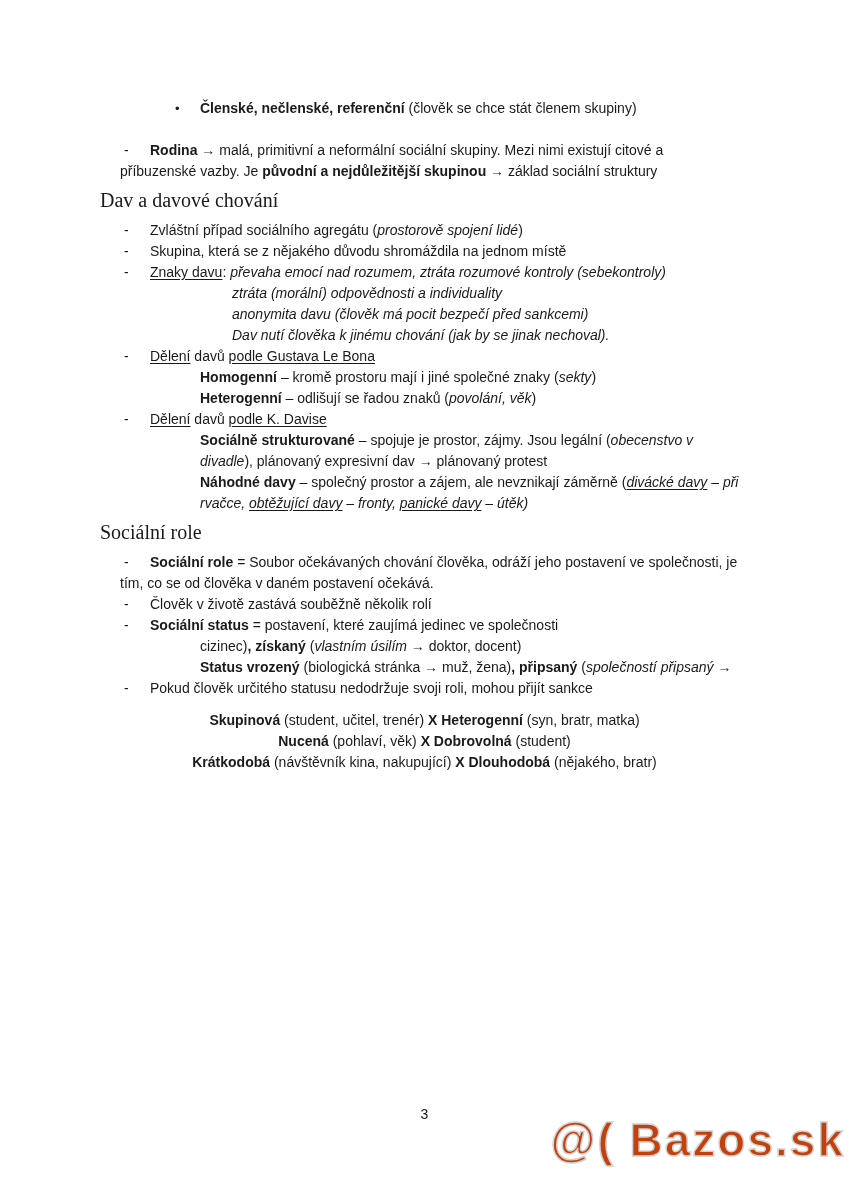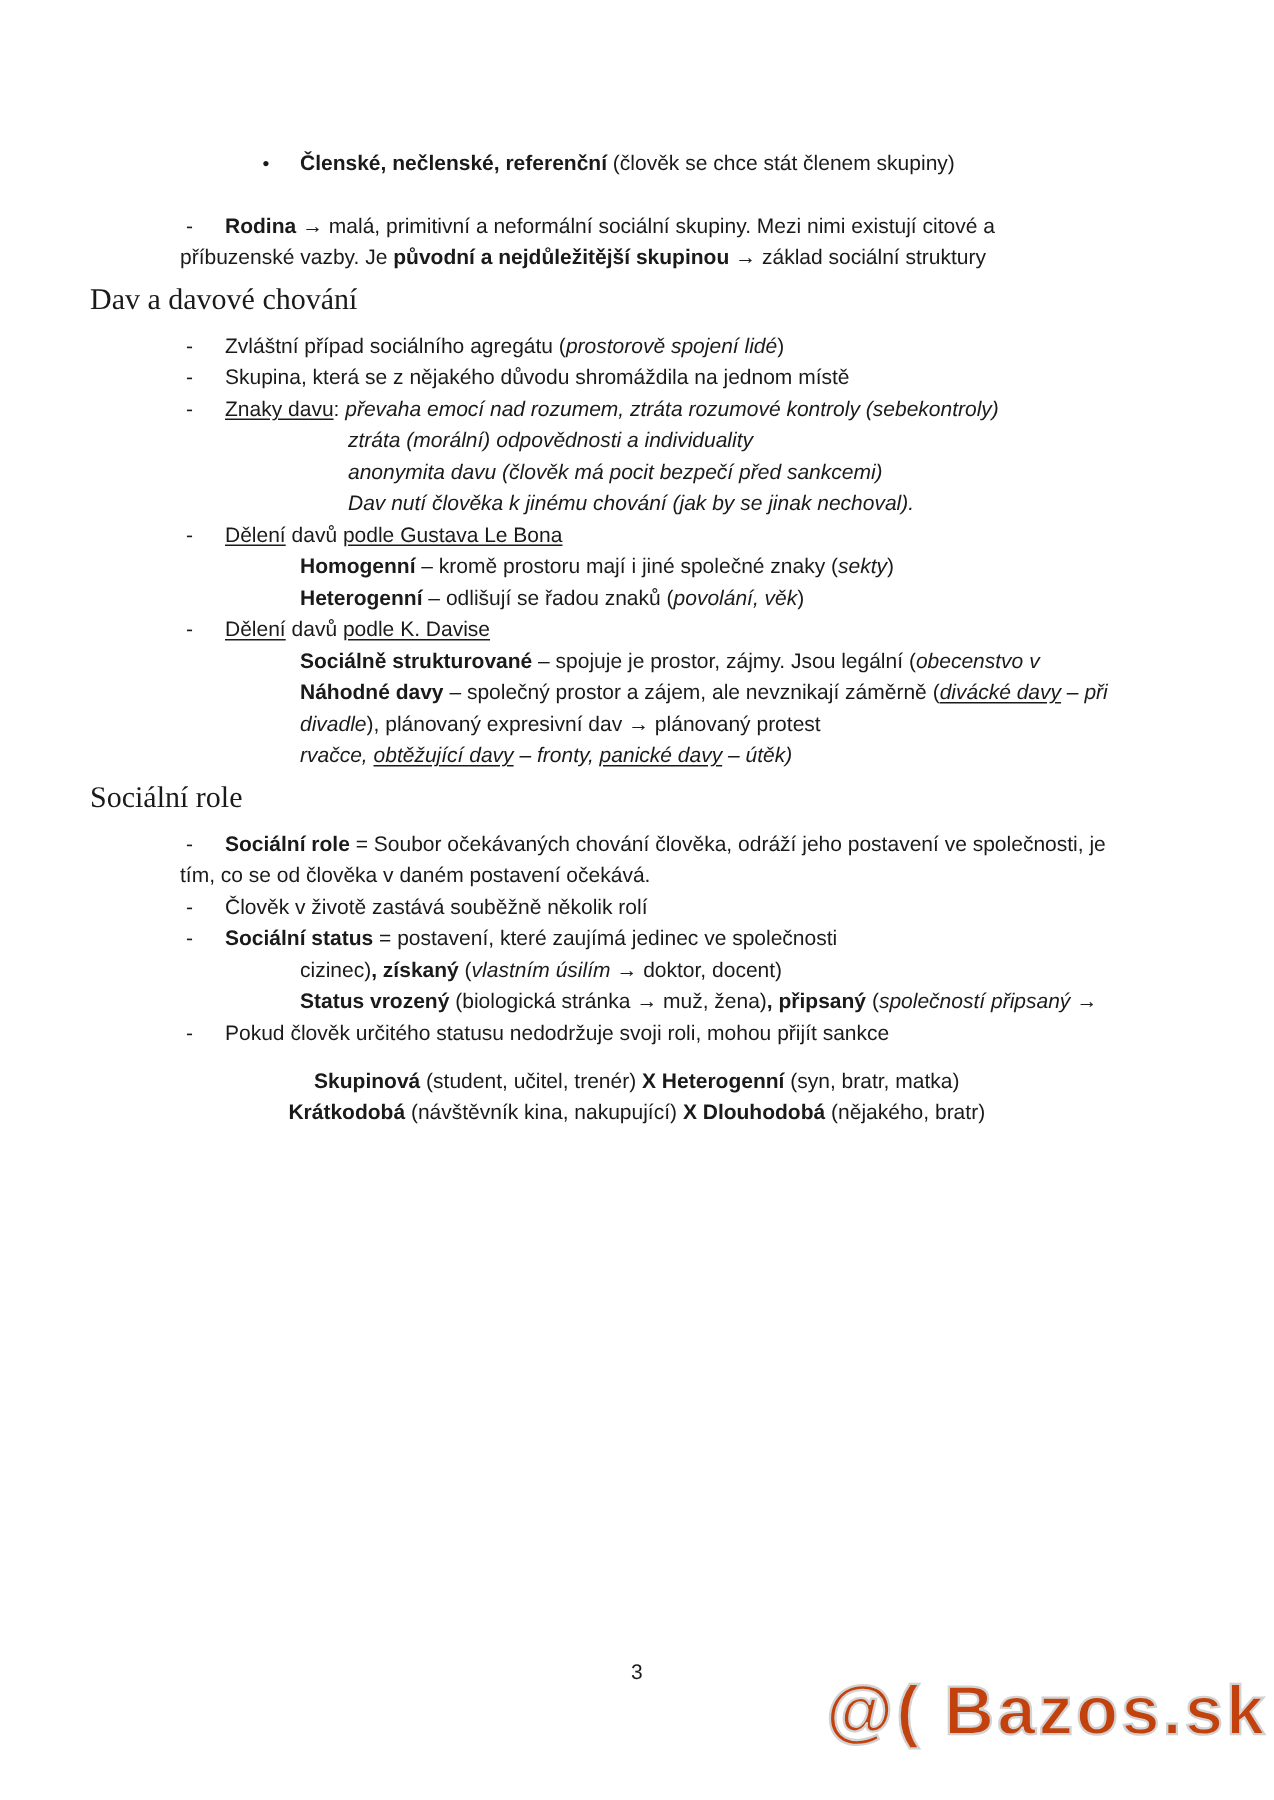--- a/index.html
+++ b/index.html
@@ -21,21 +21,21 @@
   .line.cont.ind-item { padding-left: 120px; }
   .line.cont.ind-sub1 { padding-left: 200px; }
   .line.cont.ind-sub2 { padding-left: 232px; }
   .marker { position: absolute; top: 0; }
   .bullet > .marker { left: 175px; font-size: 13px; }
   .dash   > .marker { left: 124px; }
   .heading {
     font-family: "Liberation Serif", serif;
     font-size: 20px;
     line-height: 28px;
-    padding-left: 60px;
+    padding-left: 100px;
     margin: 4px 0 6px 0;
     font-weight: normal;
     white-space: nowrap;
   }
   .center { text-align: center; padding: 0 99px 0 99px; white-space: nowrap; }
   .line:not(.center) + .line.center { margin-top: 11px; }
   .spacer { height: 21px; }
   .b { font-weight: bold; }
   .i { font-style: italic; }
   .u { text-decoration: underline; text-underline-offset: 2px; }
@@ -73,29 +73,30 @@
       <div class="line dash"><span class="marker">-</span><span>Skupina, která se z nějakého důvodu shromáždila na jednom místě</span></div>
       <div class="line dash"><span class="marker">-</span><span class="u">Znaky davu</span><span>: </span><span class="i">převaha emocí nad rozumem, ztráta rozumové kontroly (sebekontroly)</span></div>
       <div class="line cont ind-sub2"><span class="i">ztráta (morální) odpovědnosti a individuality</span></div>
       <div class="line cont ind-sub2"><span class="i">anonymita davu (člověk má pocit bezpečí před sankcemi)</span></div>
       <div class="line cont ind-sub2"><span class="i">Dav nutí člověka k jinému chování (jak by se jinak nechoval).</span></div>
       <div class="line dash"><span class="marker">-</span><span class="u">Dělení</span><span> davů </span><span class="u">podle Gustava Le Bona</span></div>
       <div class="line cont ind-sub1"><span class="b">Homogenní</span><span> – kromě prostoru mají i jiné společné znaky (</span><span class="i">sekty</span><span>)</span></div>
       <div class="line cont ind-sub1"><span class="b">Heterogenní</span><span> – odlišují se řadou znaků (</span><span class="i">povolání, věk</span><span>)</span></div>
       <div class="line dash"><span class="marker">-</span><span class="u">Dělení</span><span> davů </span><span class="u">podle K. Davise</span></div>
       <div class="line cont ind-sub1"><span class="b">Sociálně strukturované</span><span> – spojuje je prostor, zájmy. Jsou legální (</span><span class="i">obecenstvo v</span></div>
+      <div class="line cont ind-sub1"><span class="i">divadle</span><span>), plánovaný expresivní dav → plánovaný protest</span></div>
       <div class="line cont ind-sub1"><span class="b">Náhodné davy</span><span> – společný prostor a zájem, ale nevznikají záměrně (</span><span class="i u">divácké davy</span><span class="i"> – při</span></div>
-      <div class="line cont ind-sub1"><span class="i">divadle</span><span>), plánovaný expresivní dav → plánovaný protest</span></div>
       <div class="line cont ind-sub1"><span class="i">rvačce, </span><span class="i u">obtěžující davy</span><span class="i"> – fronty, </span><span class="i u">panické davy</span><span class="i"> – útěk)</span></div>
       <div class="heading"><span>Sociální role</span></div>
       <div class="line dash"><span class="marker">-</span><span class="b">Sociální role</span><span> = Soubor očekávaných chování člověka, odráží jeho postavení ve společnosti, je</span></div>
       <div class="line cont ind-item"><span>tím, co se od člověka v daném postavení očekává.</span></div>
       <div class="line dash"><span class="marker">-</span><span>Člověk v životě zastává souběžně několik rolí</span></div>
       <div class="line dash"><span class="marker">-</span><span class="b">Sociální status</span><span> = postavení, které zaujímá jedinec ve společnosti</span></div>
       <div class="line cont ind-sub1"><span>cizinec)</span><span class="b">, získaný</span><span> (</span><span class="i">vlastním úsilím</span><span> → doktor, docent)</span></div>
       <div class="line cont ind-sub1"><span class="b">Status vrozený</span><span> (biologická stránka → muž, žena)</span><span class="b">, připsaný</span><span> (</span><span class="i">společností připsaný →</span></div>
       <div class="line dash"><span class="marker">-</span><span>Pokud člověk určitého statusu nedodržuje svoji roli, mohou přijít sankce</span></div>
       <div class="line center"><span class="b">Skupinová</span><span> (student, učitel, trenér) </span><span class="b">X Heterogenní</span><span> (syn, bratr, matka)</span></div>
+      <div class="line center"><span class="b">Nucená</span><span> (pohlaví, věk) </span><span class="b">X Dobrovolná</span><span> (student)</span></div>
       <div class="line center"><span class="b">Krátkodobá</span><span> (návštěvník kina, nakupující) </span><span class="b">X Dlouhodobá</span><span> (nějakého, bratr)</span></div>
     </div>
   <div class="page-number">3</div>
   <div class="watermark">@( Bazos.sk</div>
 </div>
 
 </body></html>

